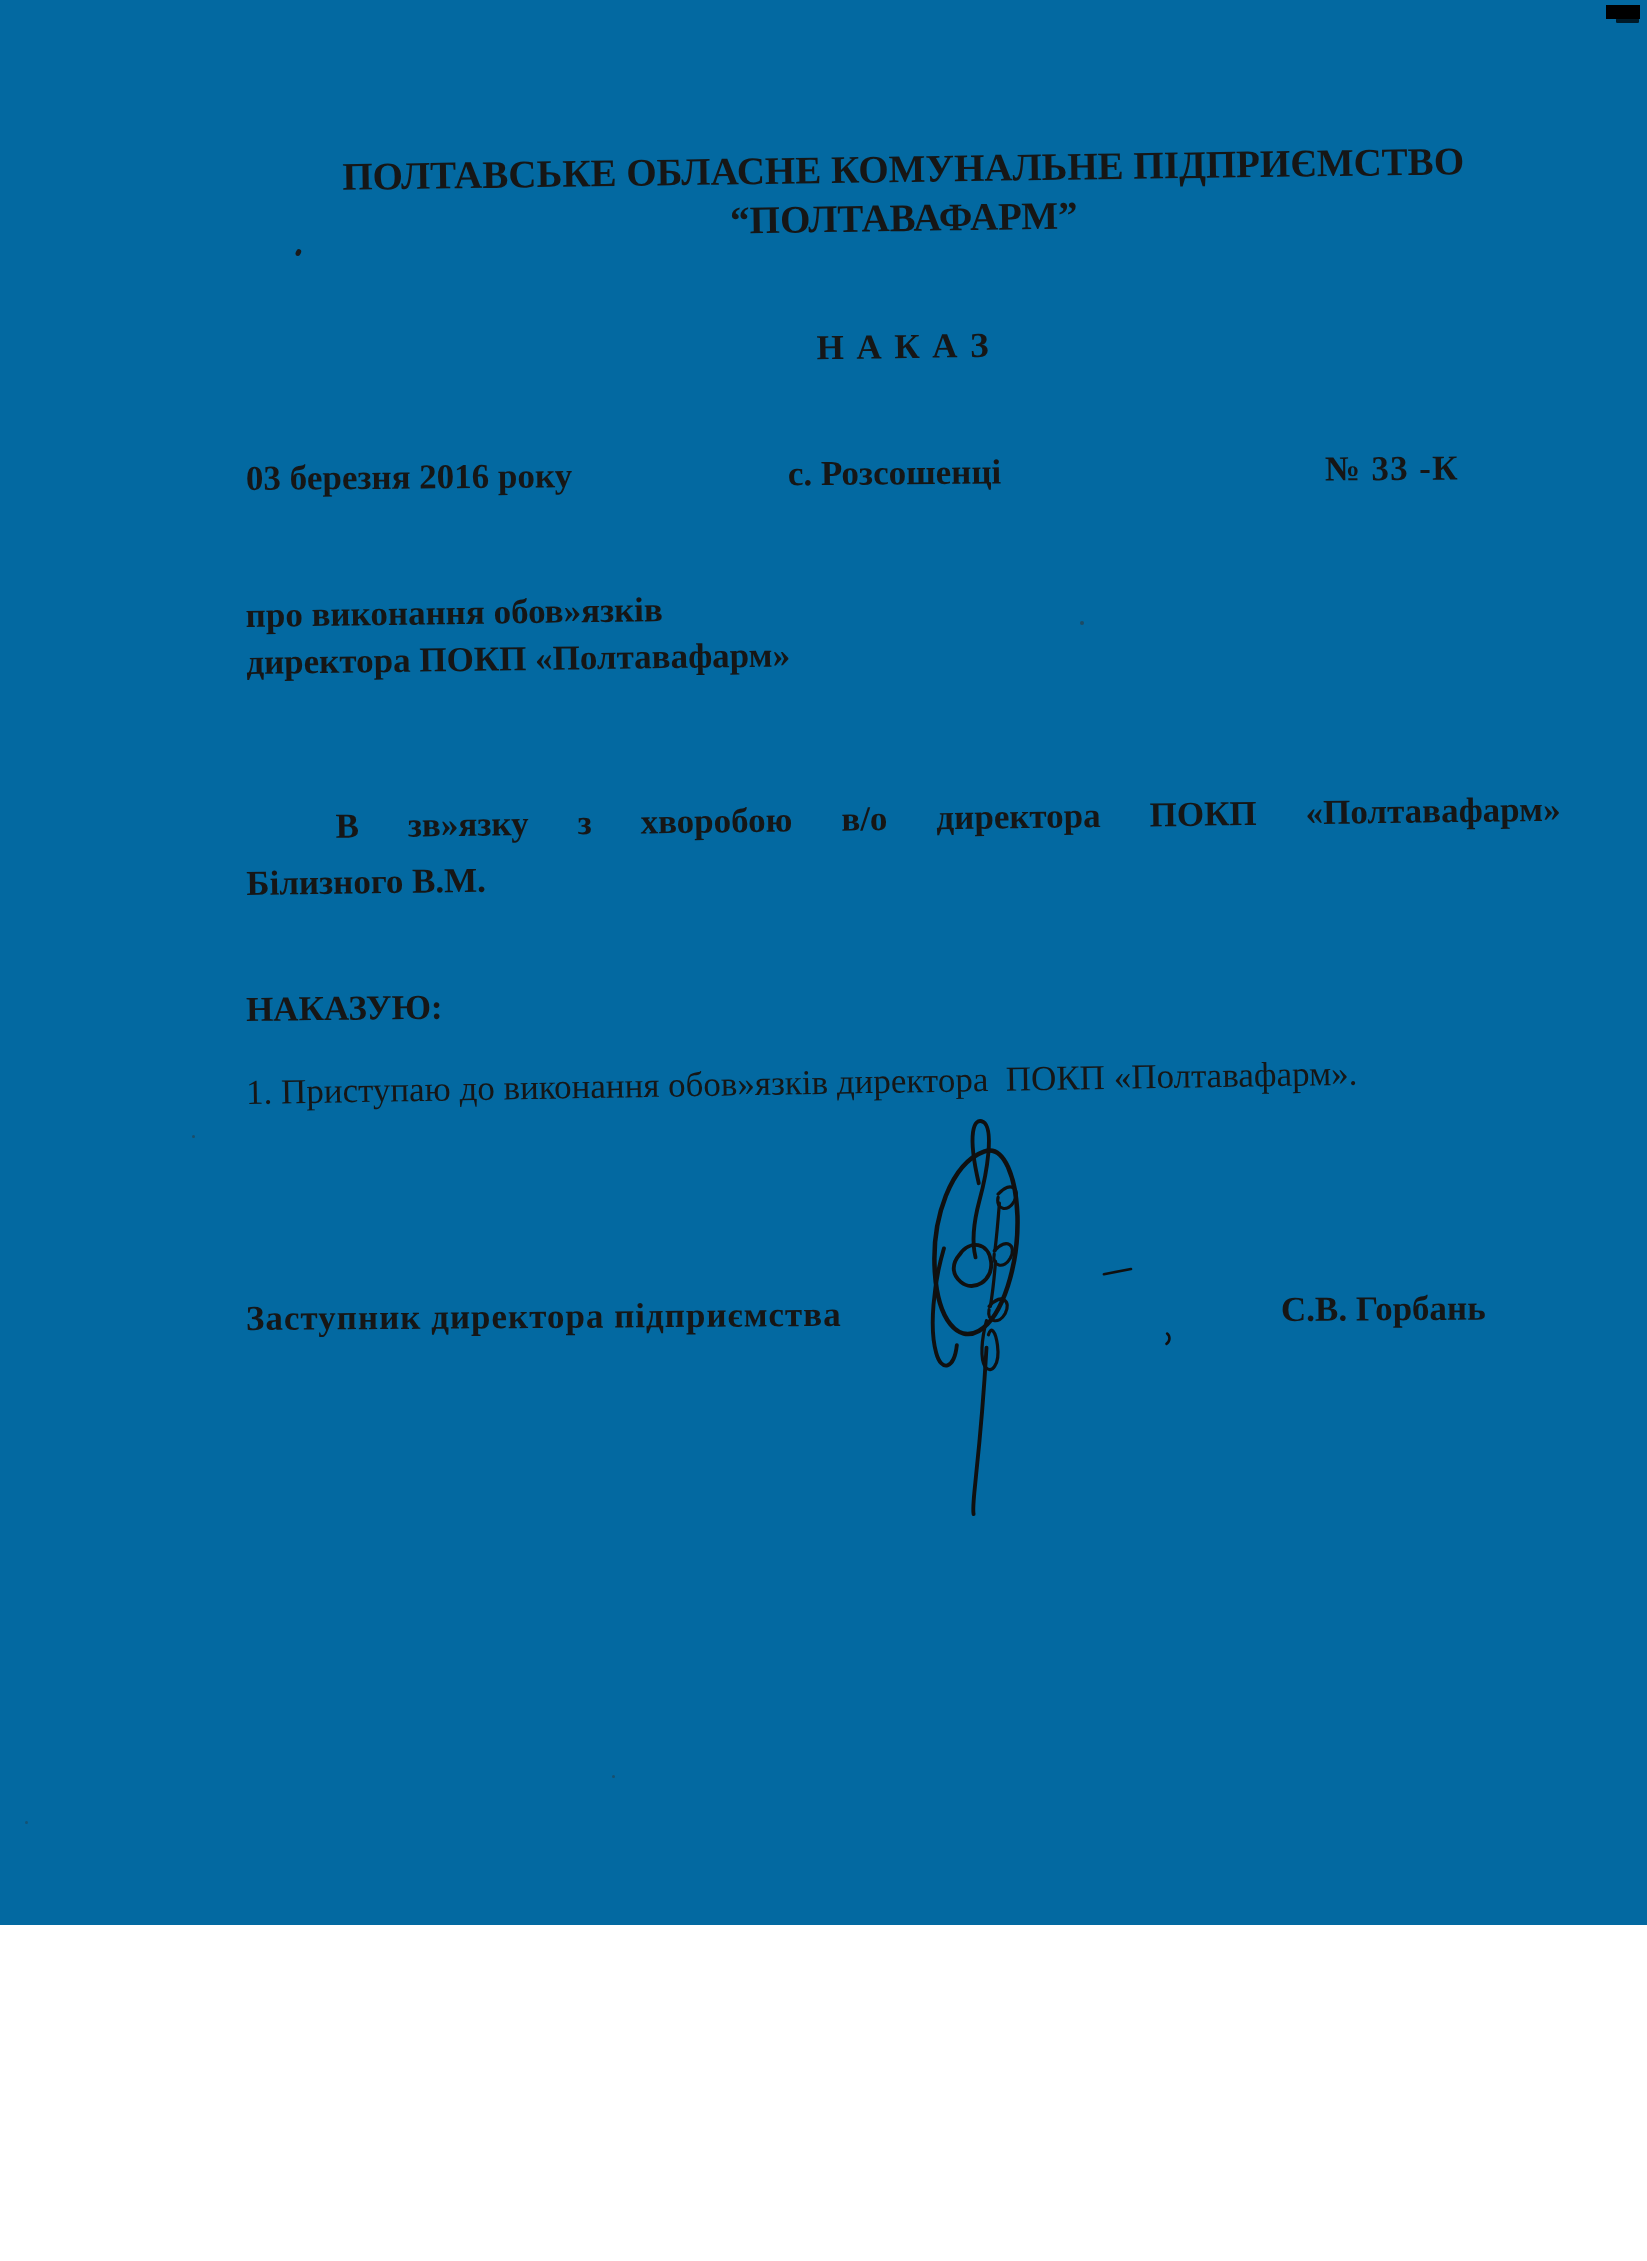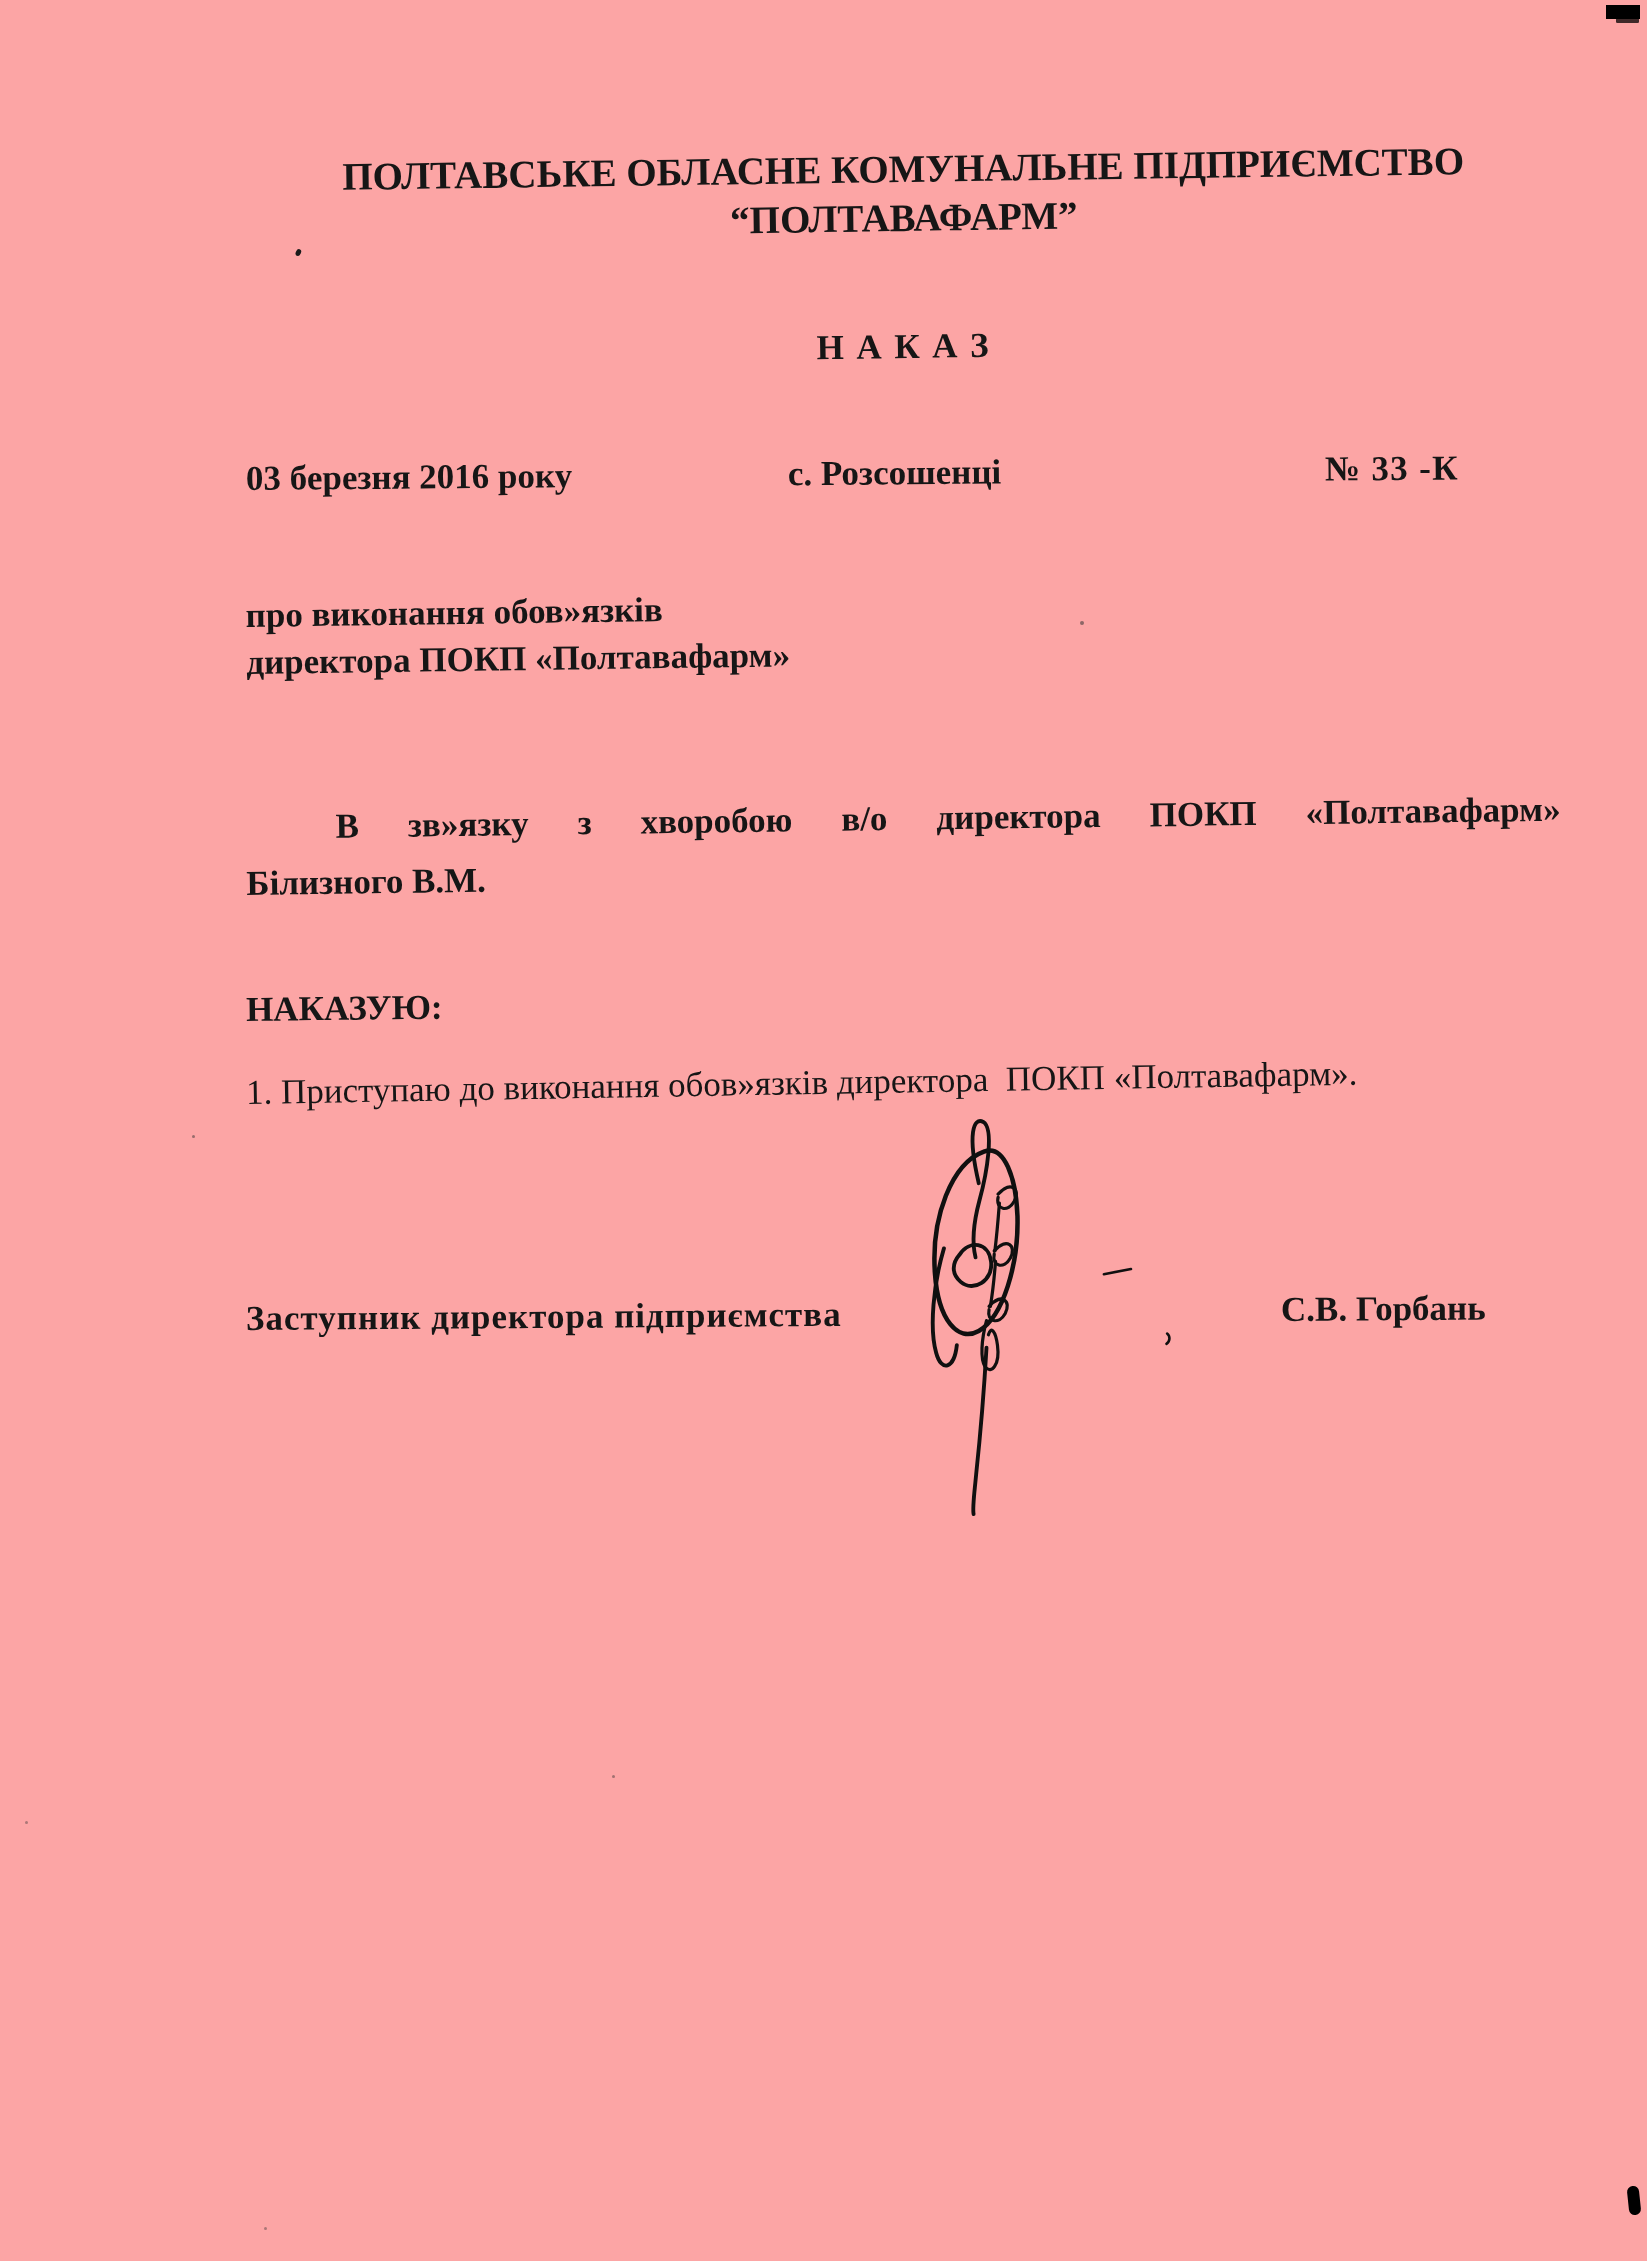--- a/index.html
+++ b/index.html
@@ -3,22 +3,22 @@
 <meta charset="utf-8">
 <style>
   html, body {
     margin: 0;
     padding: 0;
     background: #ffffff;
   }
   .sheet {
     position: relative;
     width: 1647px;
-    height: 2261px;
-    background: #fca5a5;
+    height: 1925px;
+    background: #0369a1;
     overflow: hidden;
     font-family: "Liberation Serif", "DejaVu Serif", serif;
     color: #161616;
   }
   .line {
     position: absolute;
     font-size: 35px;
     line-height: 40px;
     white-space: nowrap;
     -webkit-font-smoothing: none;

